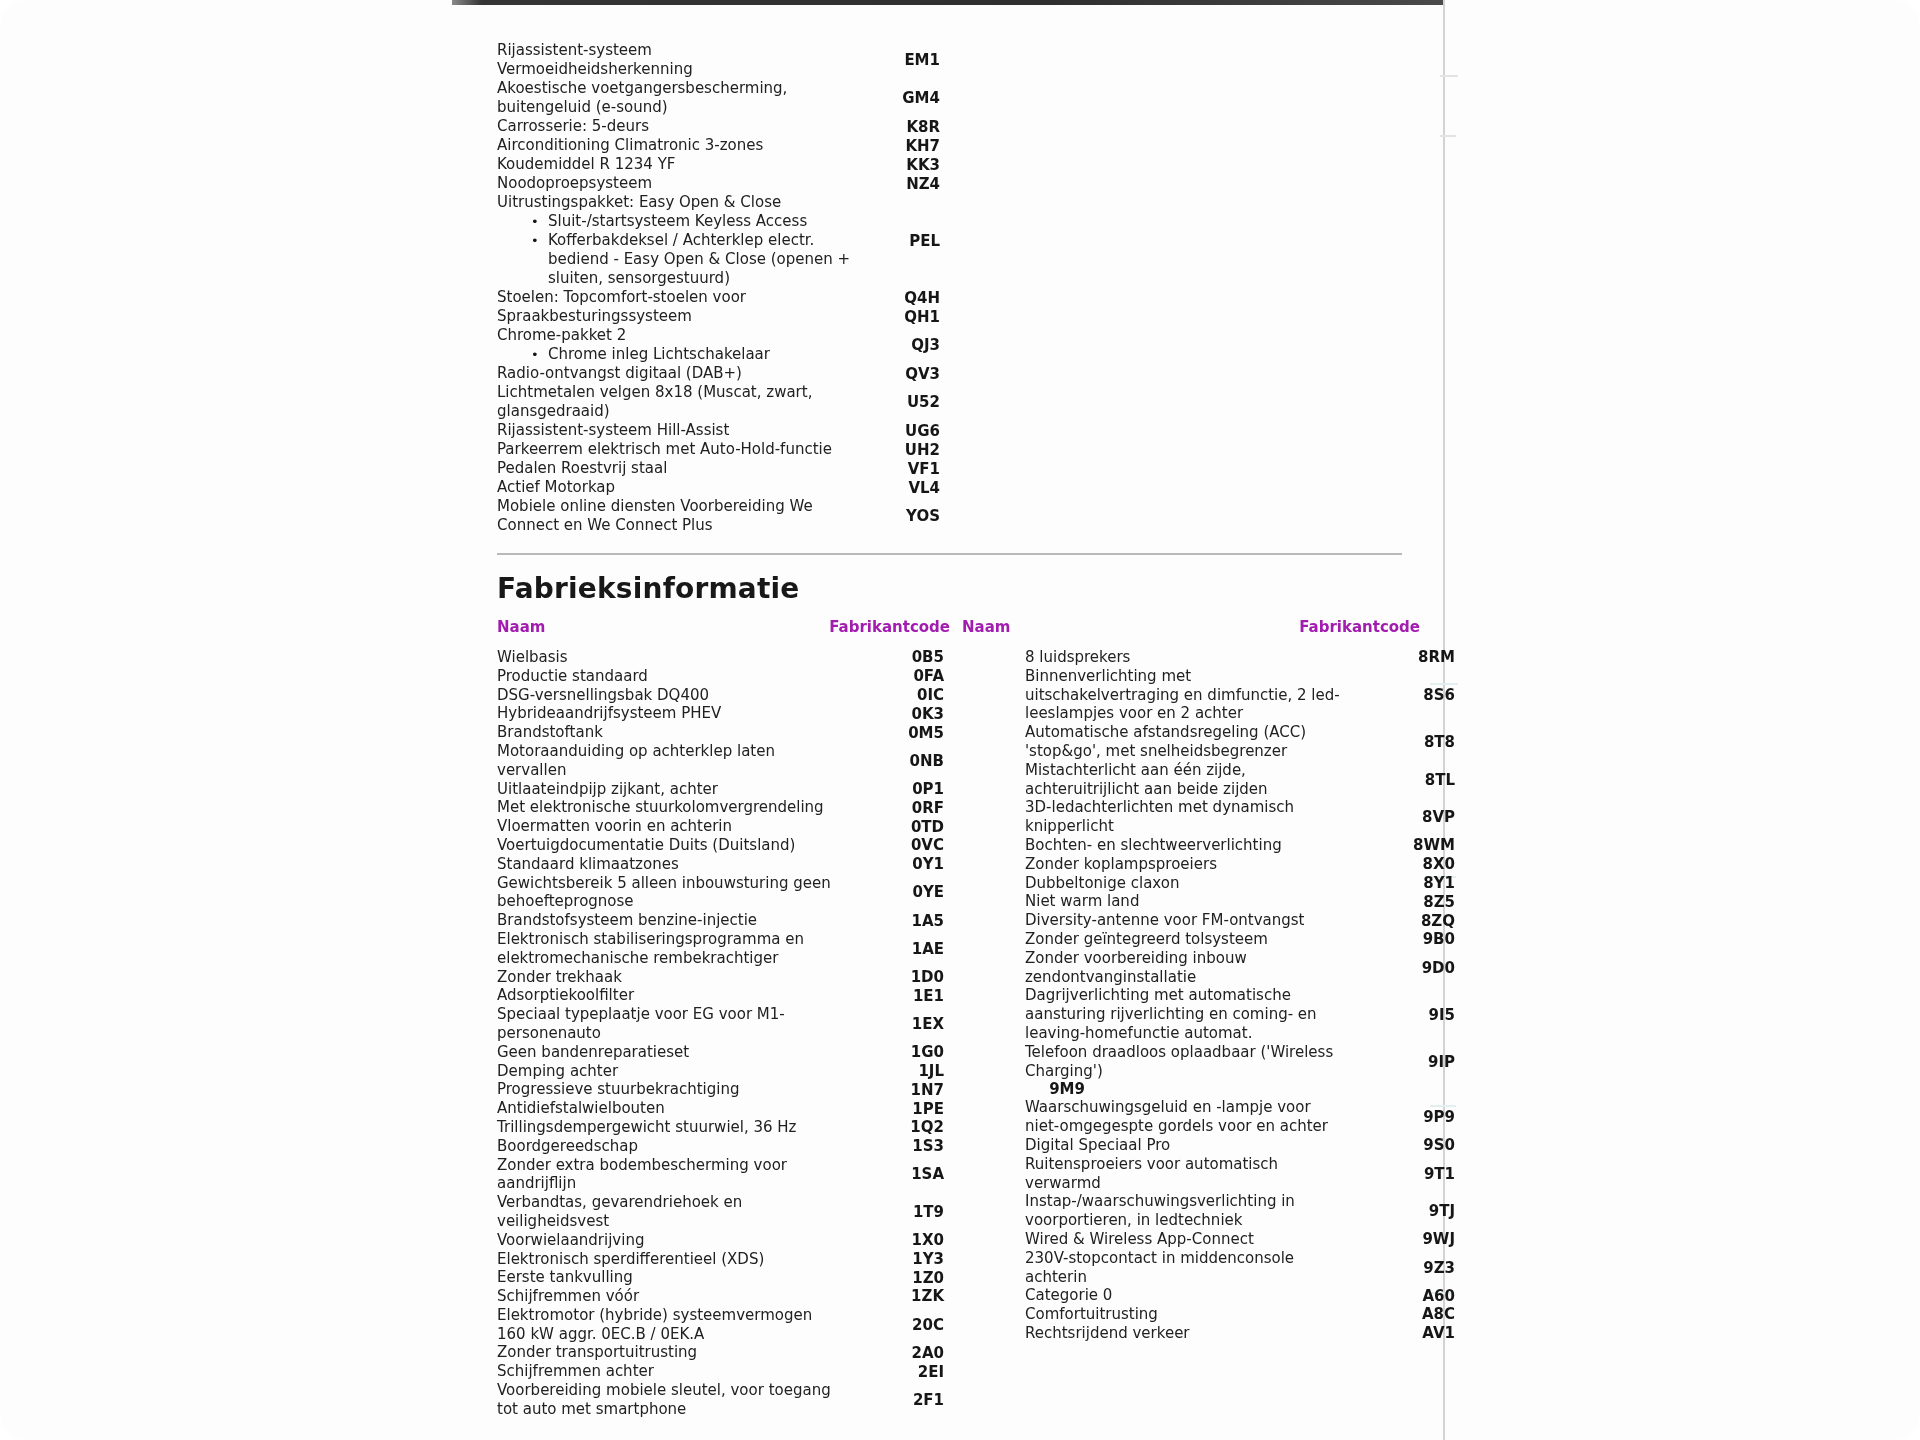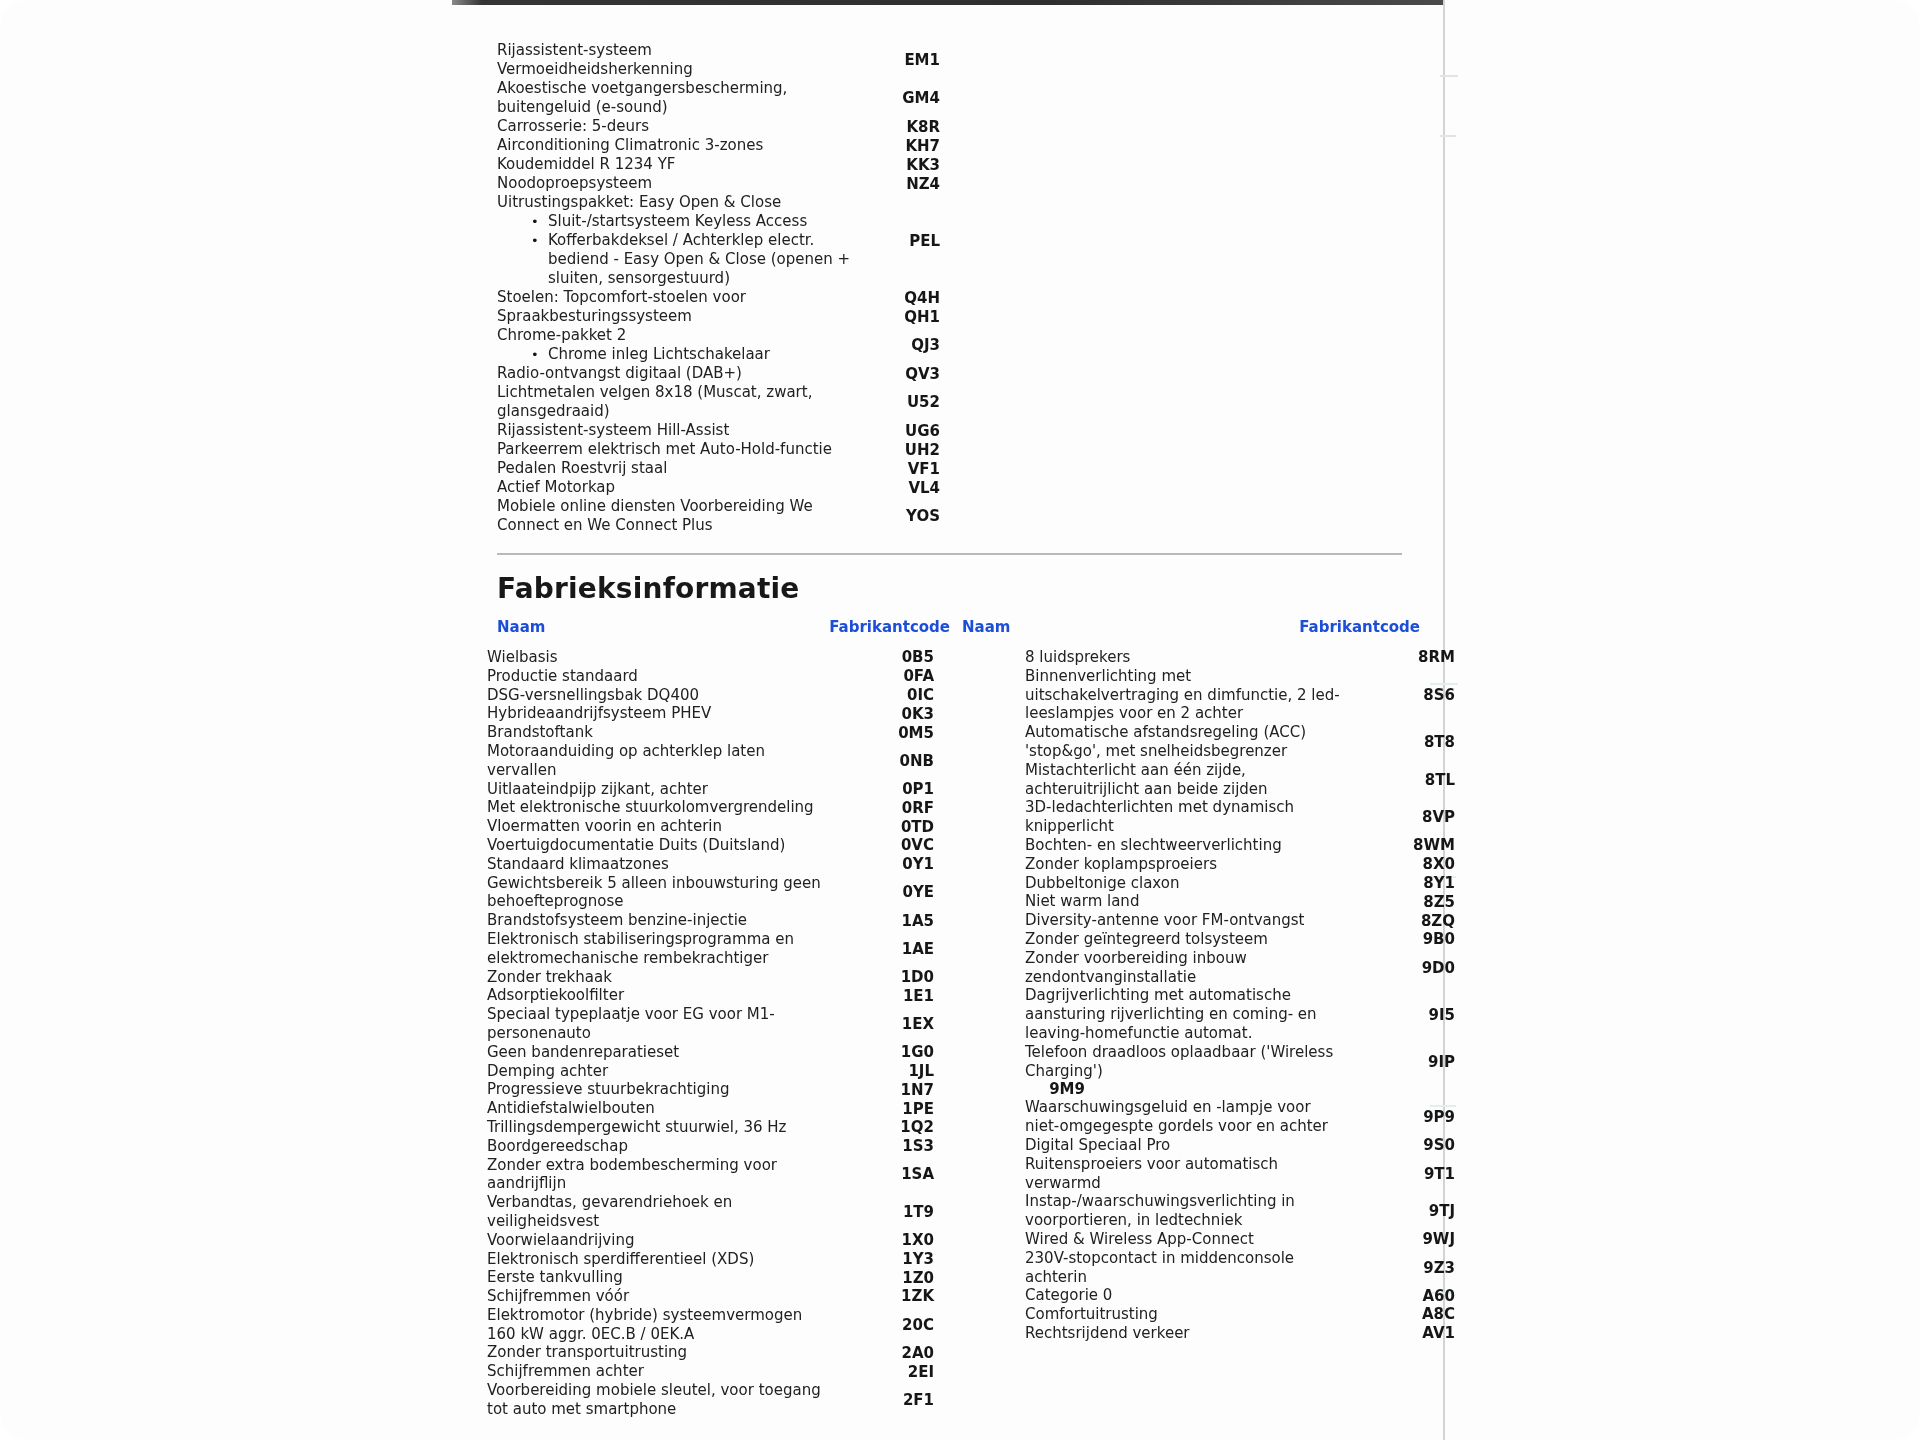--- a/index.html
+++ b/index.html
@@ -20,28 +20,28 @@
              font-weight:bold;font-size:15px;color:#161616;}
   .line{height:19px;line-height:19px;white-space:nowrap;font-size:15px;color:#212121;}
   .line.bullet{padding-left:34px;}
   .line.cont{padding-left:51px;}
   .dot{display:inline-block;width:17px;font-size:13px;color:#161616;}
   
   .divider{position:absolute;left:497px;top:553px;width:905px;height:2px;background:#adadad;opacity:.85;}
   .heading{position:absolute;left:497px;top:572px;margin:0;font-size:28px;font-weight:bold;
            color:#181818;letter-spacing:.2px;}
   
-  .thead span{position:absolute;top:618px;font-size:15px;font-weight:bold;color:#1d4ed8;white-space:nowrap;}
+  .thead span{position:absolute;top:618px;font-size:15px;font-weight:bold;color:#a21caf;white-space:nowrap;}
   .h-n1{left:497px;}
   .h-f1{left:750px;width:200px;text-align:right;}
   .h-n2{left:962px;}
   .h-f2{left:1220px;width:200px;text-align:right;}
   .ftable{position:absolute;top:648px;}
   .ftable .line{height:18.8px;line-height:18.8px;}
-  .tleft{left:487px;}
+  .tleft{left:497px;}
   .tleft .cell-text{width:387px;}
   .tright{left:1011px;margin-left:14px;}
   .tright .cell-text{width:370px;}
 </style>
 </head>
 <body>
 
 <div class="page">
   <div class="top-band"></div>
   <div class="page-edge"></div>

